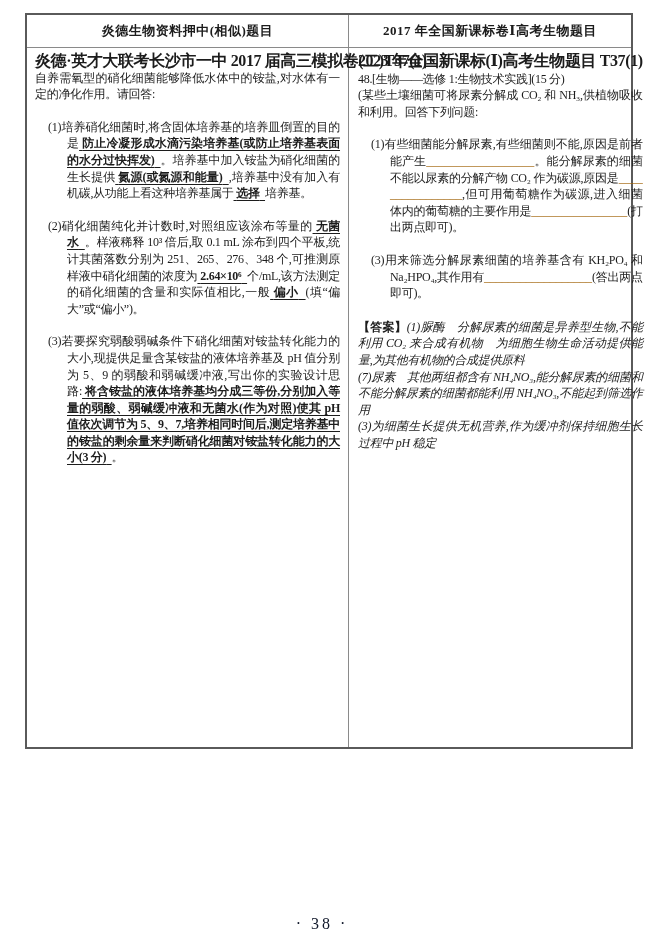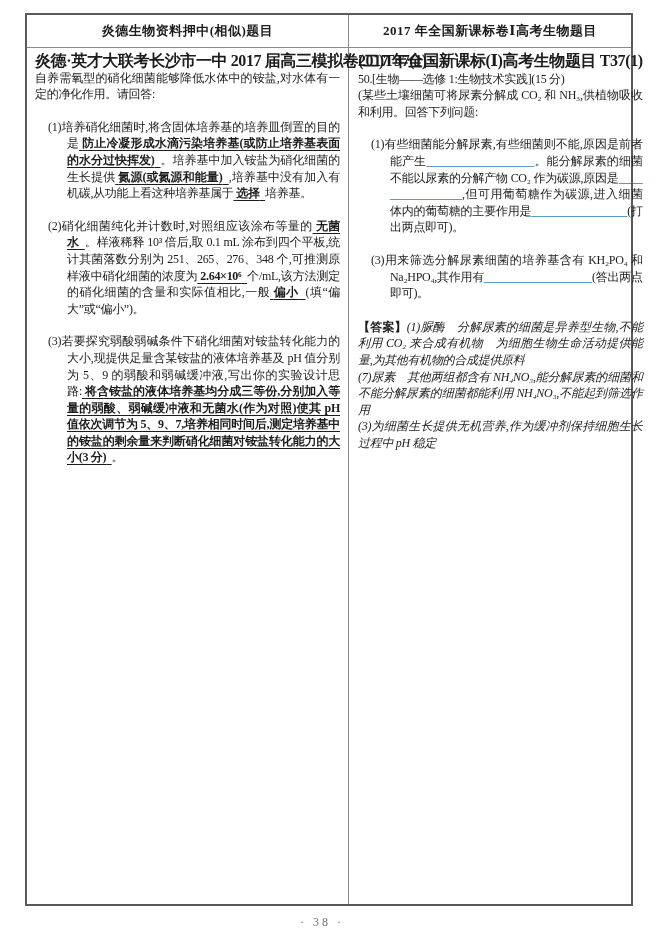--- a/index.html
+++ b/index.html
@@ -2,21 +2,21 @@
 <html><head>
 <meta charset="utf-8">
 <style>
   html,body{margin:0;padding:0;}
   body{
     width:660px;height:949px;background:#ffffff;position:relative;
     font-family:"Liberation Serif","DejaVu Serif",serif;
     color:#1c1c1c;
   }
   .doc-table{
-    position:absolute;left:25px;top:13px;width:608px;height:893px;
+    position:absolute;left:25px;top:13px;width:608px;height:736px;
     border:2px solid #5a5a5a;display:flex;flex-direction:column;box-sizing:border-box;
     background:#fff;
   }
   .head-row{display:flex;border-bottom:1px solid #8a8a8a;flex:0 0 32px;}
   .head-cell{display:flex;align-items:center;justify-content:center;
     font-weight:bold;font-size:13px;letter-spacing:0.5px;}
   .head-cell.left{width:322px;border-right:1px solid #8a8a8a;box-sizing:border-box;}
   .head-cell.right{flex:1;}
   .body-row{display:flex;flex:1;min-height:0;}
   .col{font-size:12px;line-height:16.6px;text-align:justify;box-sizing:border-box;
@@ -24,28 +24,28 @@
   .col.left{width:322px;border-right:1px solid #8a8a8a;}
   .col.right{flex:1;padding:5px 7px 6px 9px;}
   .source-line{font-weight:bold;font-size:16px;white-space:nowrap;letter-spacing:-0.4px;}
   .q-line{margin-top:1px;}
   .q-head-bold{font-weight:bold;}
   .intro{}
   .item{margin-left:13px;padding-left:19px;text-indent:-19px;margin-top:16px;}
   .ans{font-weight:bold;text-decoration:underline;text-underline-offset:3px;}
   .ans::before{content:"\00a0";}
   .ans::after{content:"\00a0\00a0";}
-  .blank{letter-spacing:0;white-space:normal;word-break:break-all;color:#0369a1;}
+  .blank{letter-spacing:0;white-space:normal;word-break:break-all;color:#a16207;}
   .ans-block{margin-top:17px;}
   .ans-label{font-weight:bold;}
   .ans-text{font-style:italic;}
   .ans-para{font-style:italic;}
   .page-number{
     position:absolute;left:0;right:16px;top:915px;text-align:center;
-    font-size:12px;color:#737373;letter-spacing:3px;
+    font-size:16px;color:#0f172a;letter-spacing:3px;
     font-family:"Liberation Serif","DejaVu Serif",serif;
   }
 </style>
 </head>
 <body>
 
 <div class="doc-table">
 
   <div class="head-row">
     <div class="head-cell left">炎德生物资料押中(相似)题目</div>
@@ -59,22 +59,22 @@
       <div class="intro">自养需氧型的硝化细菌能够降低水体中的铵盐,对水体有一定的净化作用。请回答:</div>
 
       <div class="item"><span>(1)培养硝化细菌时,将含固体培养基的培养皿倒置的目的是</span><span class="ans">防止冷凝形成水滴污染培养基(或防止培养基表面的水分过快挥发)</span><span>。培养基中加入铵盐为硝化细菌的生长提供</span><span class="ans">氮源(或氮源和能量)</span><span>,培养基中没有加入有机碳,从功能上看这种培养基属于</span><span class="ans">选择</span><span>培养基。</span></div>
 
       <div class="item"><span>(2)硝化细菌纯化并计数时,对照组应该涂布等量的</span><span class="ans">无菌水</span><span>。样液稀释 10³ 倍后,取 0.1 mL 涂布到四个平板,统计其菌落数分别为 251、265、276、348 个,可推测原样液中硝化细菌的浓度为</span><span class="ans">2.64×10⁶</span><span>个/mL,该方法测定的硝化细菌的含量和实际值相比,一般</span><span class="ans">偏小</span><span>(填“偏大”或“偏小”)。</span></div>
 
       <div class="item"><span>(3)若要探究弱酸弱碱条件下硝化细菌对铵盐转化能力的大小,现提供足量含某铵盐的液体培养基及 pH 值分别为 5、9 的弱酸和弱碱缓冲液,写出你的实验设计思路:</span><span class="ans">将含铵盐的液体培养基均分成三等份,分别加入等量的弱酸、弱碱缓冲液和无菌水(作为对照)使其 pH 值依次调节为 5、9、7,培养相同时间后,测定培养基中的铵盐的剩余量来判断硝化细菌对铵盐转化能力的大小(3 分)</span><span>。</span></div>
     </div>
 
     <div class="col right">
-      <div class="source-line">2017 年全国新课标(Ⅰ)高考生物题目 T37(1)</div>
-      <div class="q-line">50.[生物——选修 1:生物技术实践](15 分)</div>
+      <div class="source-line">2023 年全国新课标(Ⅰ)高考生物题目 T37(1)</div>
+      <div class="q-line">48.[生物——选修 1:生物技术实践](15 分)</div>
       <div class="intro">(某些土壤细菌可将尿素分解成 CO₂ 和 NH₃,供植物吸收和利用。回答下列问题:</div>
 
       <div class="item"><span>(1)有些细菌能分解尿素,有些细菌则不能,原因是前者能产生</span><span class="blank">__________________</span><span>。能分解尿素的细菌不能以尿素的分解产物 CO₂ 作为碳源,原因是</span><span class="blank">________________</span><span>,但可用葡萄糖作为碳源,进入细菌体内的葡萄糖的主要作用是</span><span class="blank">________________</span><span>(打出两点即可)。</span></div>
 
 
       <div class="item"><span>(3)用来筛选分解尿素细菌的培养基含有 KH₂PO₄ 和 Na₂HPO₄,其作用有</span><span class="blank">__________________</span><span>(答出两点即可)。</span></div>
 
       <div class="ans-block">
         <div><span class="ans-label">【答案】</span><span class="ans-text">(1)脲酶　分解尿素的细菌是异养型生物,不能利用 CO₂ 来合成有机物　为细胞生物生命活动提供能量,为其他有机物的合成提供原料</span></div>
         <div class="ans-para">(7)尿素　其他两组都含有 NH₄NO₃,能分解尿素的细菌和不能分解尿素的细菌都能利用 NH₄NO₃,不能起到筛选作用</div>

